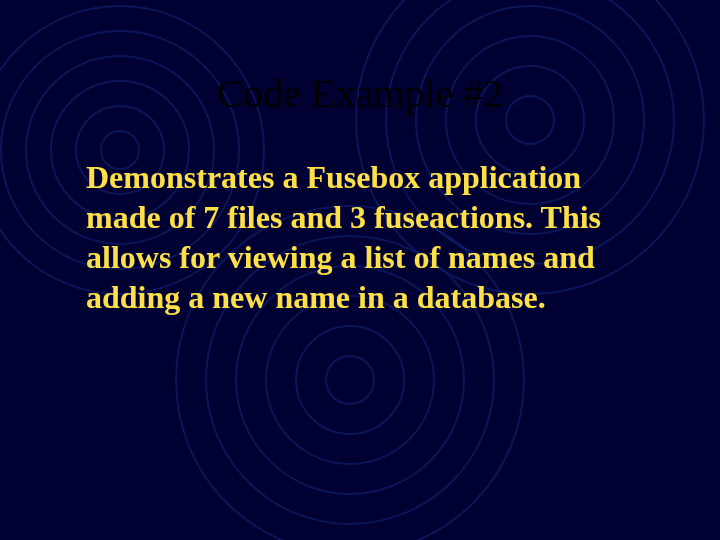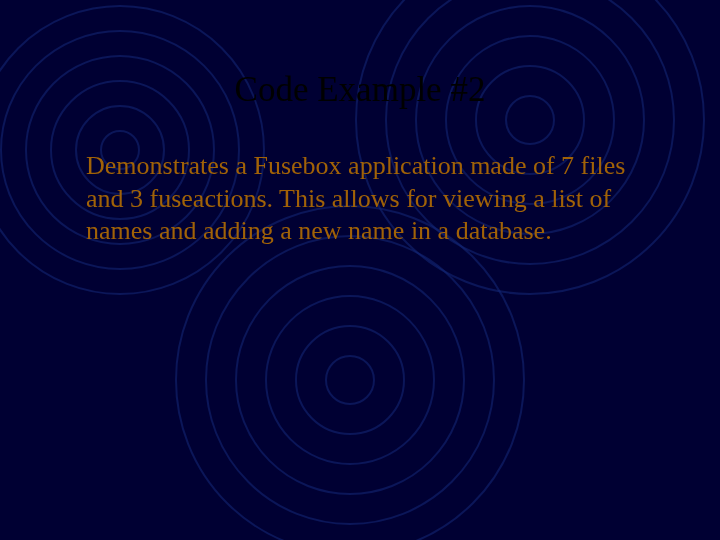--- a/index.html
+++ b/index.html
@@ -27,30 +27,30 @@
   }
   .content {
     position: relative;
     z-index: 2;
     width: 100%;
     height: 100%;
     padding: 70px 80px 0 80px;
   }
   .title {
     color: #000000;
-    font-size: 35px;
+    font-size: 40px;
     font-weight: 400;
     text-align: center;
     margin-bottom: 40px;
   }
   .body-text {
-    color: #a16207;
-    font-size: 26px;
+    color: #fde047;
+    font-size: 32px;
     line-height: 1.25;
-    font-weight: 400;
+    font-weight: 700;
     padding-left: 6px;
     padding-right: 0;
     max-width: 560px;
   }
 </style>
 </head>
 <body>
 
 <div class="bg-rings">
   <div class="ring-group" style="left:120px; top:150px;">

